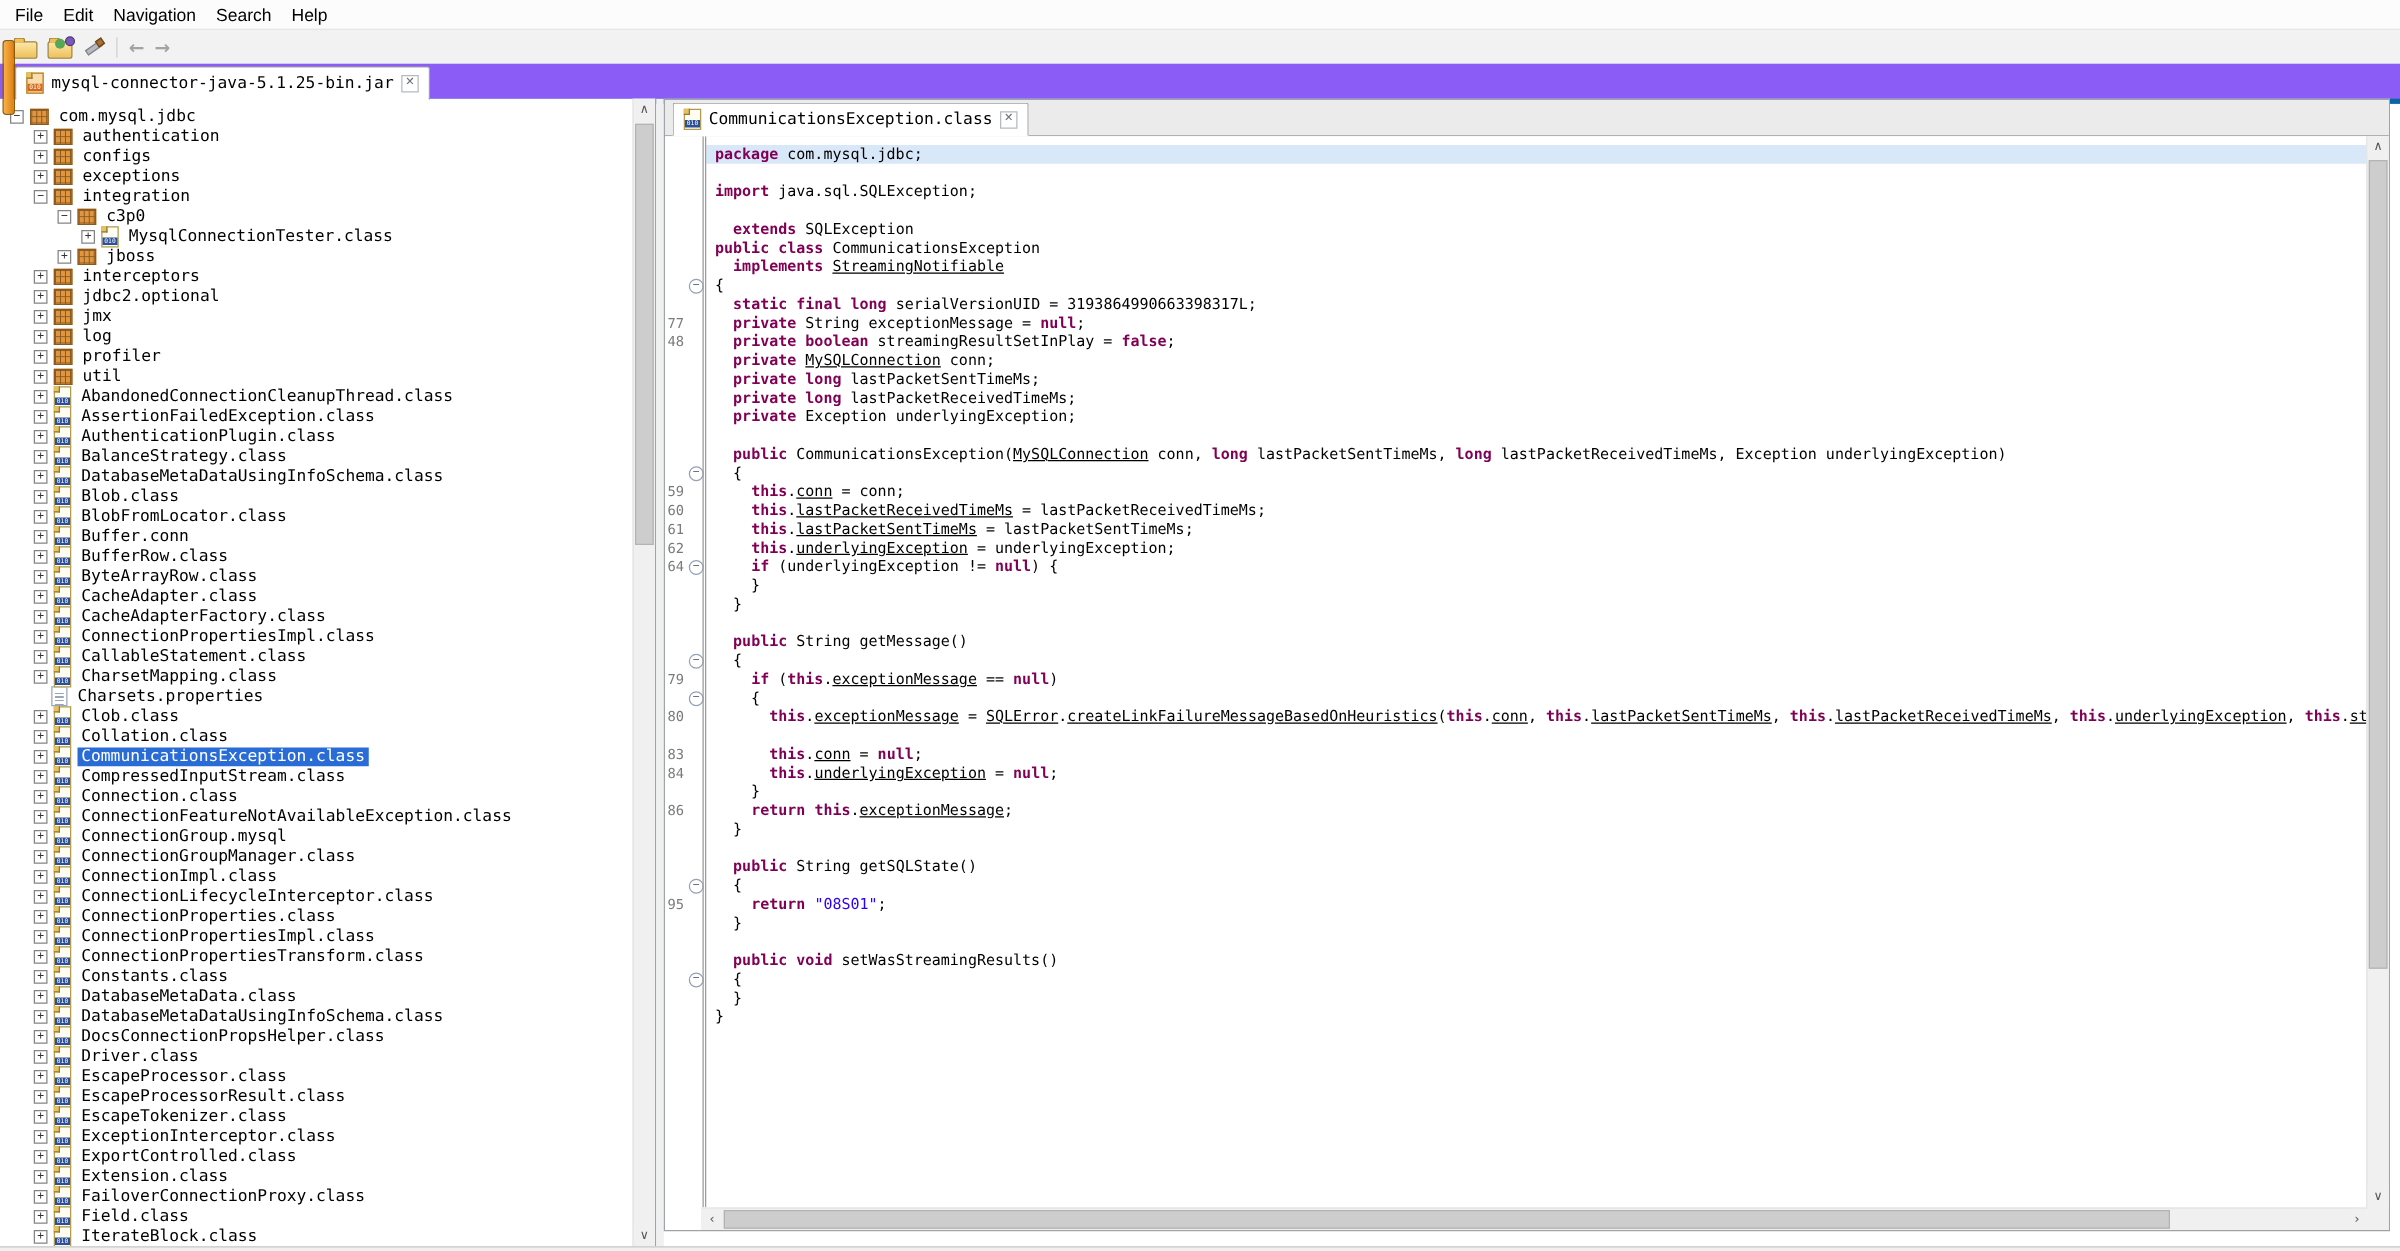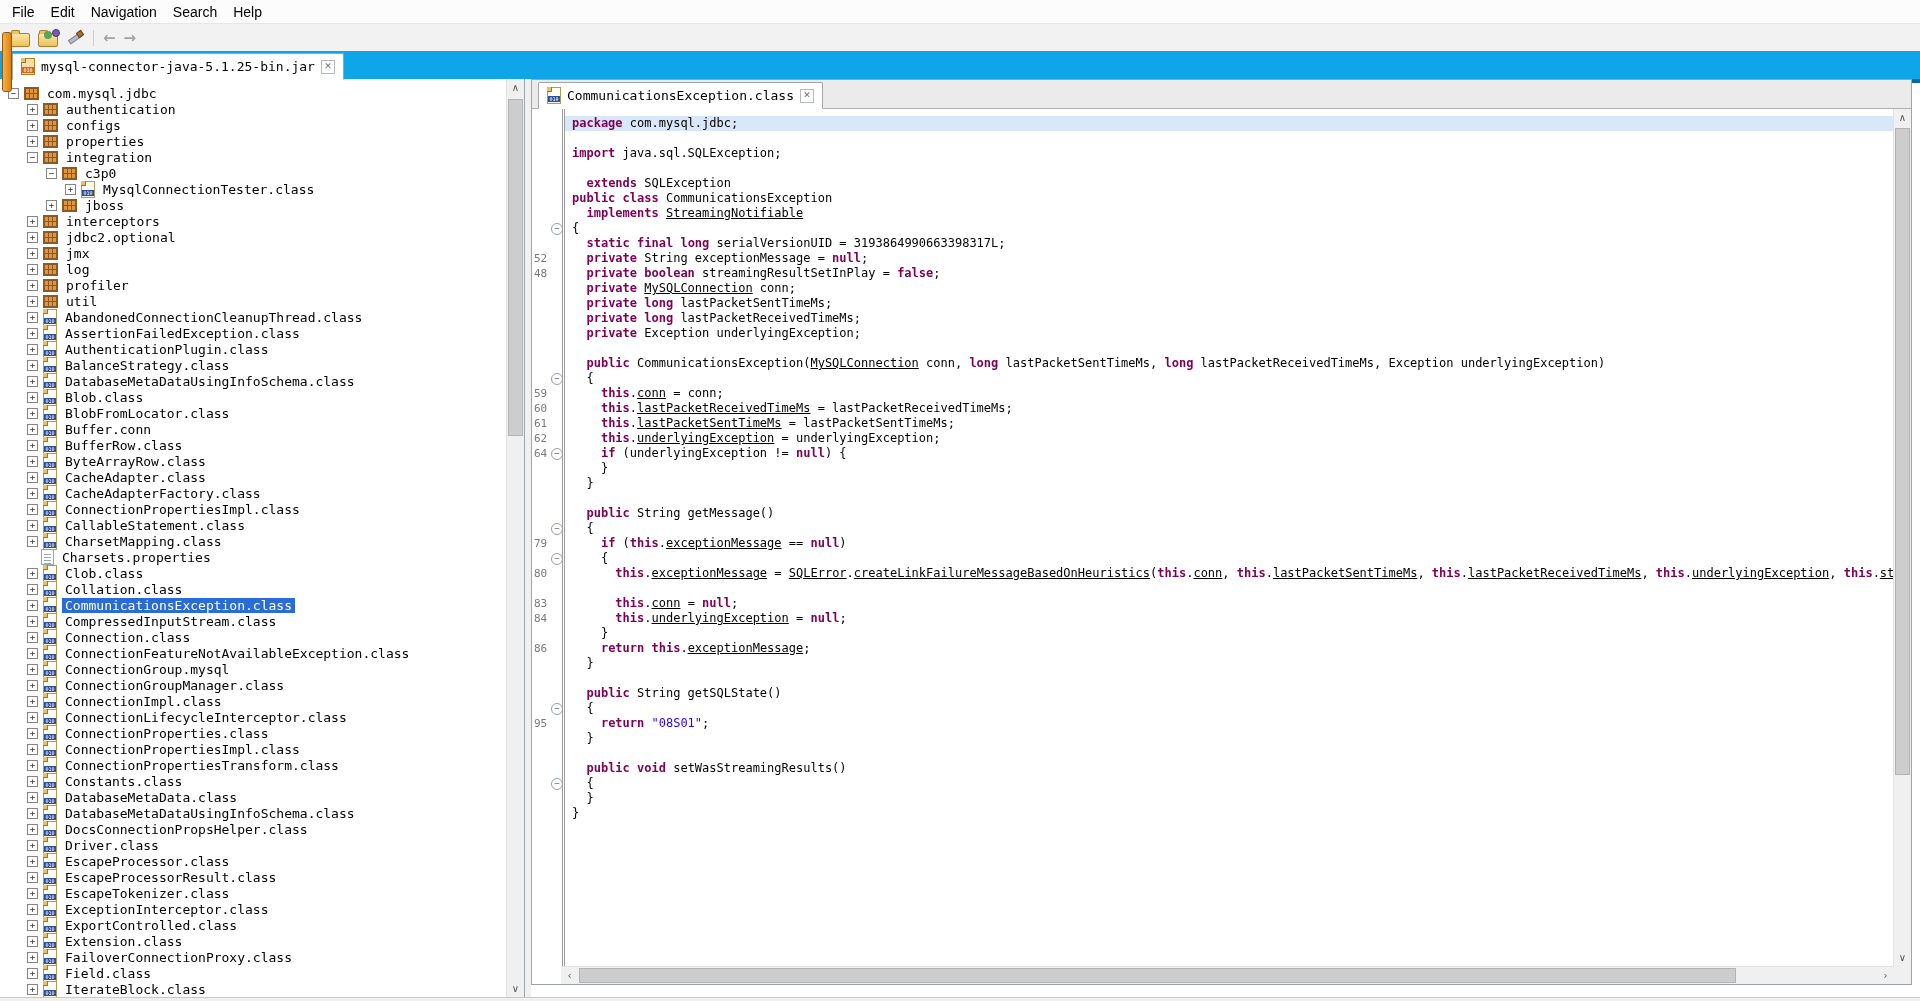--- a/index.html
+++ b/index.html
@@ -15,21 +15,21 @@
   .tb-sep{width:1px;height:16px;background:#cfcfcf;margin:0 5px;}
   .folder,.folder2{width:18px;height:12px;position:relative;background:linear-gradient(#fbe6a8,#efc15a);border:1px solid #a28030;border-radius:2px;margin-top:4px;}
   .folder::before,.folder2::before{content:"";position:absolute;top:-4px;left:0;width:7px;height:3px;background:#efc15a;border:1px solid #a28030;border-bottom:none;border-radius:2px 2px 0 0;}
   .folder2::after{content:"";position:absolute;right:-3px;top:-5px;width:6px;height:6px;border-radius:50%;background:#7a5ab5;border:1px solid #4a3580;box-shadow:-8px 2px 0 0 #57a757;}
   .brush{width:18px;height:17px;position:relative;}
   .brush::before{content:"";position:absolute;left:2px;top:7px;width:12px;height:3px;background:#b9b9c2;border:1px solid #83838e;transform:rotate(-35deg);}
   .brush::after{content:"";position:absolute;right:1px;top:2px;width:4px;height:4px;background:#a5703a;border:1px solid #6e4617;transform:rotate(-35deg);}
   .arrow{font-size:15px;font-weight:bold;color:#a3a3a3;font-family:"DejaVu Sans",sans-serif;}
 
   
-  #tabstrip1{position:absolute;left:0;top:51px;right:0;height:28px;background:#0ea5e9;border-bottom:4px solid #0369a1;}
+  #tabstrip1{position:absolute;left:0;top:51px;right:0;height:28px;background:#8b5cf6;border-bottom:4px solid #0369a1;}
   .tab{position:absolute;bottom:-1px;height:25px;background:#fff;border:1px solid #a3a3a3;border-bottom:1px solid #fff;border-radius:2px 2px 0 0;display:flex;align-items:center;gap:6px;padding:0 8px;font-family:"DejaVu Sans Mono",monospace;font-size:13px;color:#000;z-index:2;}
   #tab-jar{left:12px;}
   #orange-bar{position:absolute;left:2px;top:32px;width:8px;height:58px;background:linear-gradient(90deg,#f8b14a,#dd7f12);border:1px solid #8a5a10;border-radius:3px;z-index:6;}
   .close-box{width:12px;height:12px;border:1px solid #b5b9c0;color:#6b7078;font-size:9px;line-height:10px;text-align:center;font-family:"DejaVu Sans",sans-serif;cursor:default;}
   
   .file-ico{position:relative;width:12px;height:15px;background:#fffdf2;border:1px solid #b09a50;display:inline-block;flex:none;}
   .file-ico::before{content:"";position:absolute;left:-1px;top:-1px;width:4px;height:4px;background:#e7c15f;border-right:1px solid #8f7a34;border-bottom:1px solid #8f7a34;}
   .file-ico i{position:absolute;left:0;right:0;bottom:1px;height:6px;background:#2d4f93;color:#fff;font-style:normal;font-size:5px;line-height:6px;text-align:center;font-family:"DejaVu Sans Mono",monospace;letter-spacing:0;}
   .file-ico.jar{background:#f9ddaa;border-color:#b77a1e;}
   .file-ico.jar i{background:#d2691e;}
@@ -117,21 +117,21 @@
       <span class="close-box">✕</span>
     </div>
   </div>
   <div id="orange-bar"></div>
 
   <div id="treepanel">
     <div id="tree">
         <div class="trow" style="padding-left: 4px;"><span class="exp">−</span><span class="t-ico pkg"></span><span class="tlabel">com.mysql.jdbc</span></div>
         <div class="trow" style="padding-left: 23px;"><span class="exp">+</span><span class="t-ico pkg"></span><span class="tlabel">authentication</span></div>
         <div class="trow" style="padding-left: 23px;"><span class="exp">+</span><span class="t-ico pkg"></span><span class="tlabel">configs</span></div>
-        <div class="trow" style="padding-left: 23px;"><span class="exp">+</span><span class="t-ico pkg"></span><span class="tlabel">properties</span></div>
+        <div class="trow" style="padding-left: 23px;"><span class="exp">+</span><span class="t-ico pkg"></span><span class="tlabel">exceptions</span></div>
         <div class="trow" style="padding-left: 23px;"><span class="exp">−</span><span class="t-ico pkg"></span><span class="tlabel">integration</span></div>
         <div class="trow" style="padding-left: 42px;"><span class="exp">−</span><span class="t-ico pkg"></span><span class="tlabel">c3p0</span></div>
         <div class="trow" style="padding-left: 61px;"><span class="exp">+</span><span class="t-ico file-ico"><i>010</i></span><span class="tlabel">MysqlConnectionTester.class</span></div>
         <div class="trow" style="padding-left: 42px;"><span class="exp">+</span><span class="t-ico pkg"></span><span class="tlabel">jboss</span></div>
         <div class="trow" style="padding-left: 23px;"><span class="exp">+</span><span class="t-ico pkg"></span><span class="tlabel">interceptors</span></div>
         <div class="trow" style="padding-left: 23px;"><span class="exp">+</span><span class="t-ico pkg"></span><span class="tlabel">jdbc2.optional</span></div>
         <div class="trow" style="padding-left: 23px;"><span class="exp">+</span><span class="t-ico pkg"></span><span class="tlabel">jmx</span></div>
         <div class="trow" style="padding-left: 23px;"><span class="exp">+</span><span class="t-ico pkg"></span><span class="tlabel">log</span></div>
         <div class="trow" style="padding-left: 23px;"><span class="exp">+</span><span class="t-ico pkg"></span><span class="tlabel">profiler</span></div>
         <div class="trow" style="padding-left: 23px;"><span class="exp">+</span><span class="t-ico pkg"></span><span class="tlabel">util</span></div>
@@ -257,21 +257,21 @@
         </div>
         <div class="cline">
           <span class="gut">
             <span class="lnum"></span>
             <span class="fold blank"></span>
           </span>
           <span class="ctext"><span>  </span><span class="c-k">static</span><span> </span><span class="c-k">final</span><span> </span><span class="c-k">long</span><span> serialVersionUID = 3193864990663398317L;</span></span>
         </div>
         <div class="cline">
           <span class="gut">
-            <span class="lnum">52</span>
+            <span class="lnum">77</span>
             <span class="fold blank"></span>
           </span>
           <span class="ctext"><span>  </span><span class="c-k">private</span><span> String exceptionMessage = </span><span class="c-k">null</span><span>;</span></span>
         </div>
         <div class="cline">
           <span class="gut">
             <span class="lnum">48</span>
             <span class="fold blank"></span>
           </span>
           <span class="ctext"><span>  </span><span class="c-k">private</span><span> </span><span class="c-k">boolean</span><span> streamingResultSetInPlay = </span><span class="c-k">false</span><span>;</span></span>

